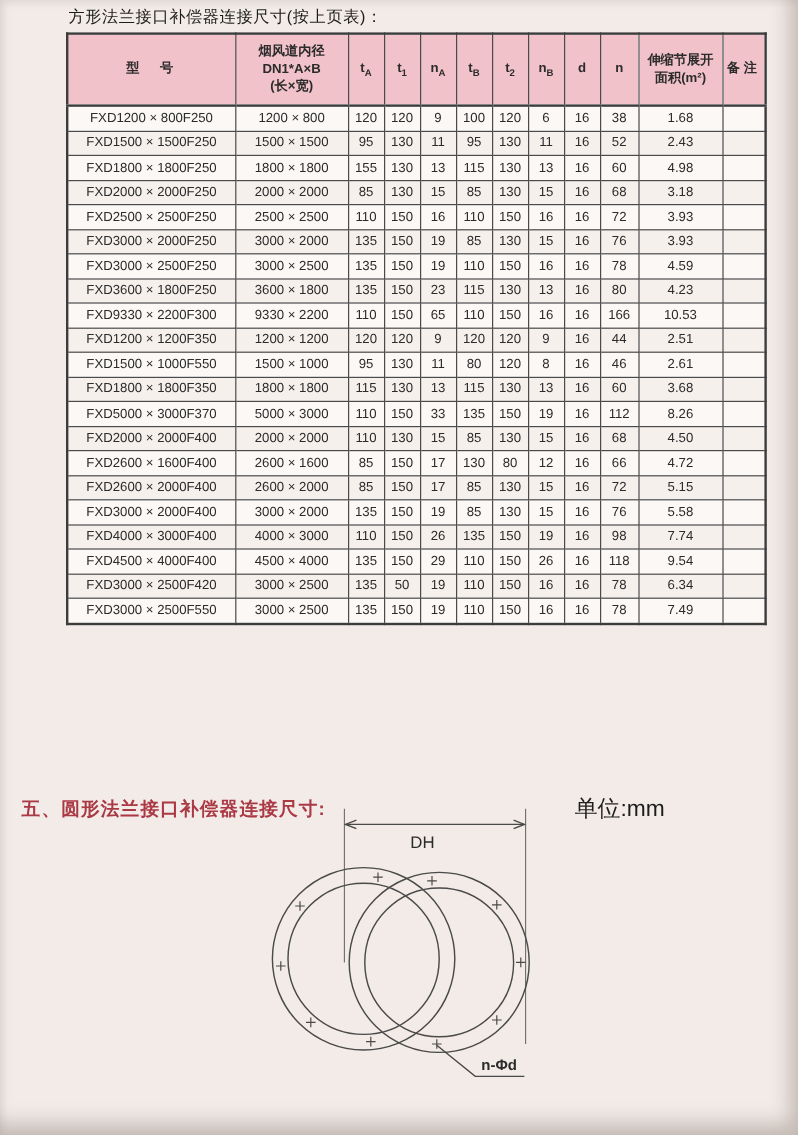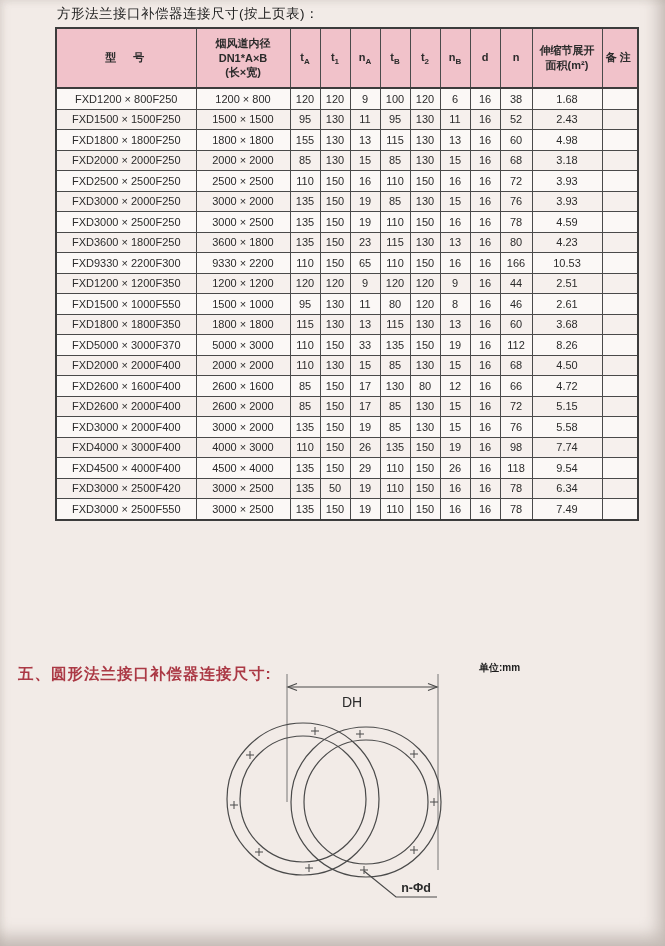--- a/index.html
+++ b/index.html
@@ -39,21 +39,21 @@
   .spec tbody td { font-size:11px; height:19.5px; padding:0 1px; }
   .spec tbody tr:nth-child(even) td { background:#f6f0ed; }
   .spec sub { font-size:8px; line-height:0; }
   .hdr-line { display:block; line-height:1.35; }
   .section-title {
     position:absolute; left:18px; top:645px;
     font-size:15.5px; font-weight:bold; color:#ab3945; letter-spacing:1px;margin-top:19px;
   }
   .unit-label {
     position:absolute; left:479px; top:661px;
-    font-size:10px; color:#1d1d1d;font-weight:bold;
+    font-size:19px; color:#1d1d1d;
   }
   svg.diagram { position:absolute; left:0; top:656px; }
   svg.diagram .ln { stroke:#4a4a4a; stroke-width:1.2; fill:none; }
   svg.diagram .thin { stroke:#6a6a6a; stroke-width:0.9; fill:none; }
   svg.diagram text { fill:#2b2b2b; font-family:"Liberation Sans","DejaVu Sans",sans-serif; }
 </style>
 </head>
 <body>
 
 <div class="doc-title">方形法兰接口补偿器连接尺寸(按上页表)：</div>

